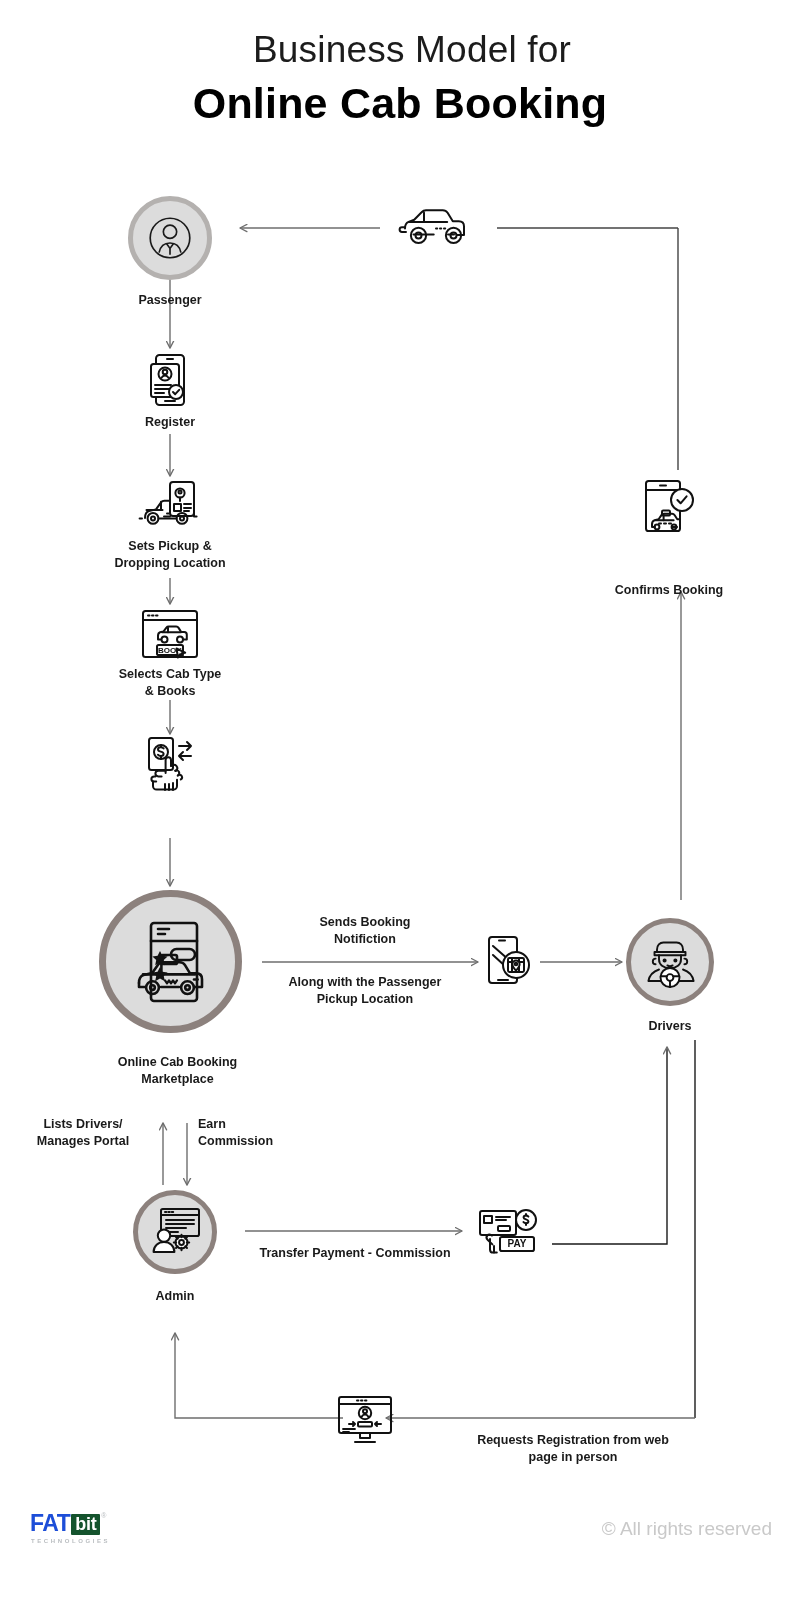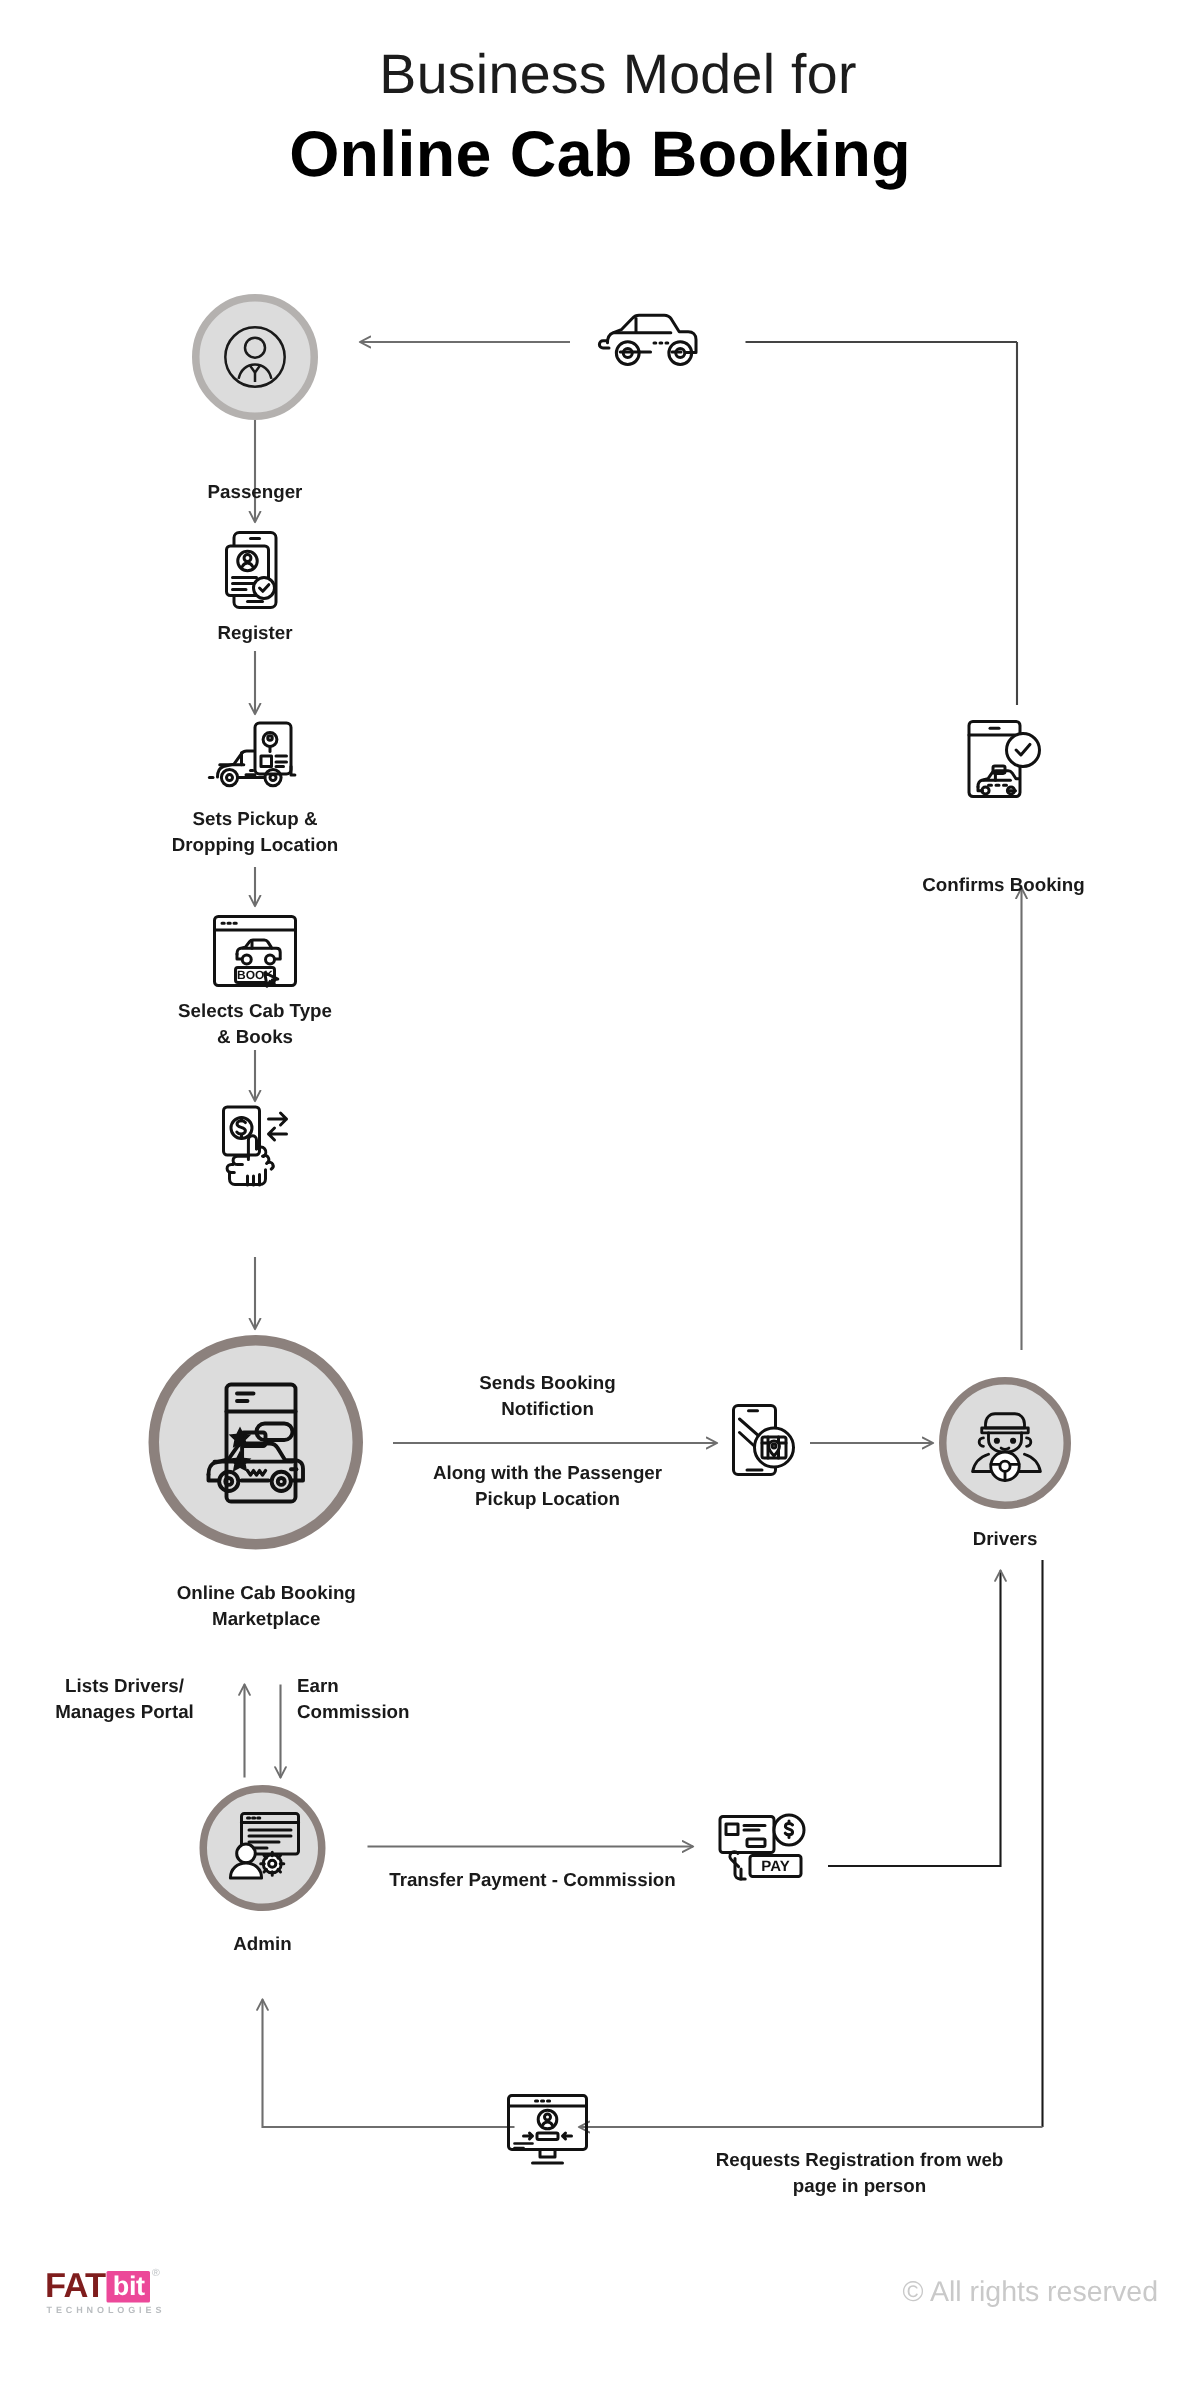--- a/index.html
+++ b/index.html
@@ -35,23 +35,23 @@
   .circle.small{border:5px solid #b4b1af;}
   .circle.hub{border:7px solid #8c817d;}
   .circle.mid{border:5px solid #8c817d;}
 
   
   #lines{position:absolute;left:0;top:0;width:800px;height:1603px;pointer-events:none;}
 
   
   .footer{position:absolute;left:0;top:1500px;width:800px;height:80px;}
   .logo{position:absolute;left:30px;top:12px;display:flex;align-items:flex-end;}
-  .logo-fat{font-size:23px;font-weight:800;color:#7f1d1d;letter-spacing:-.5px;line-height:1;}
+  .logo-fat{font-size:23px;font-weight:800;color:#1d4ed8;letter-spacing:-.5px;line-height:1;}
   .logo-bit{
-    font-size:18px;font-weight:800;color:#ffffff;background:#ec4899;
+    font-size:18px;font-weight:800;color:#ffffff;background:#14532d;
     padding:1px 4px 2px 4px;line-height:1;margin-left:1px;border-radius:1px;letter-spacing:-.3px;
   }
   .logo-tm{font-size:7px;color:#b9bdc0;margin-left:1px;align-self:flex-start;}
   .logo-tag{position:absolute;left:31px;top:38px;font-size:6px;letter-spacing:2.6px;color:#b9bdc0;font-weight:700;}
   .rights{position:absolute;right:28px;top:18px;font-size:19px;color:#c9c9c9;font-weight:400;}
   .icon svg{display:block;}
 </style>
 </head>
 <body>
 
@@ -115,21 +115,21 @@
     <span class="icon">
       <svg width="50" height="50" viewBox="0 0 48 48" fill="none" stroke="#1a1a1a" stroke-width="1.6">
         <circle cx="24" cy="24" r="19"></circle>
         <circle cx="24" cy="18" r="6.4"></circle>
         <path d="M13.5 38c1.2-6 5.4-9.2 10.5-9.2S33.3 32 34.5 38"></path>
         <path d="M20.6 29.2 24 34l3.4-4.8"></path>
         <path d="M24 34v6"></path>
       </svg>
     </span>
   </div>
-  <div class="lbl" style="left:100px;top:292px;width:140px;margin-top:28px;">Passenger</div>
+  <div class="lbl" style="left:100px;top:292px;width:140px;">Passenger</div>
 
   <div class="node" style="left:396px;top:200px;">
     <span class="icon">
       <svg width="78" height="48" viewBox="0 0 78 48" fill="none" stroke="#111" stroke-width="2" stroke-linecap="round" stroke-linejoin="round">
         <path d="M10 32h-4a2.4 2.4 0 0 1 0-4.8h3"></path>
         <path d="M9 28.5c0-3 1-5.6 3.6-6.6l5.6-2.1 7.4-7.6c1.3-1.4 2.6-2 4.4-2h16.8c2.2 0 3.6.8 4.8 2.6l5.2 8.4h6c3.1 0 5.2 1.8 5.2 5.2v8.6h-6.6"></path>
         <path d="M17.5 34.6h20.2"></path>
         <path d="M52 34.6h6"></path>
         <path d="M28 12.4v8.8"></path>
         <path d="M13.2 21.9h38"></path>

